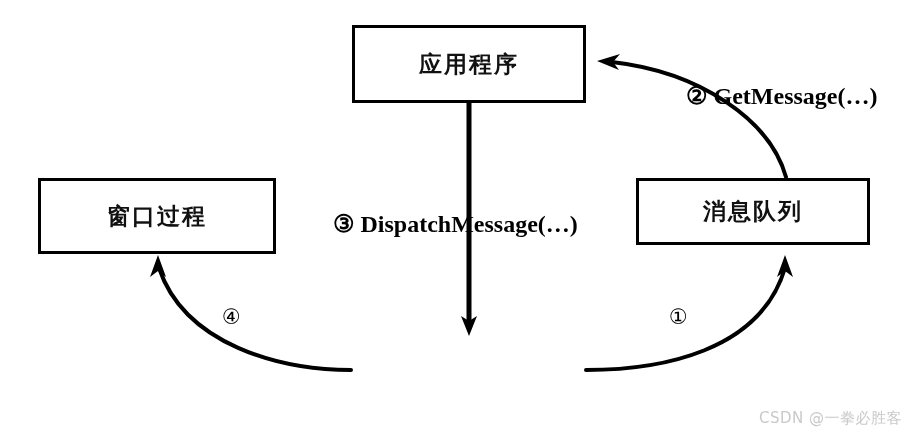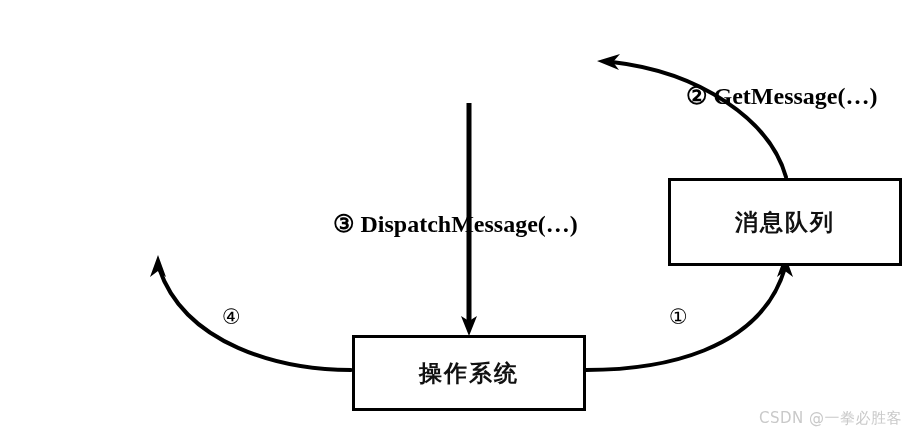--- a/index.html
+++ b/index.html
@@ -43,21 +43,21 @@
     font-family: "DejaVu Sans", "Liberation Sans", sans-serif;
     font-weight: 700;
     font-size: 23px;
     letter-spacing: 2px;
     color: #111111;
     white-space: nowrap;
     line-height: 1;
   }
   #node-application { left: 352px; top: 25px;  width: 234px; height: 78px; }
   #node-window-proc { left: 38px;  top: 178px; width: 238px; height: 76px; }
-  #node-message-queue { left: 668px; top: 178px; width: 234px; height: 88px; }
+  #node-message-queue { left: 636px; top: 178px; width: 234px; height: 67px; }
   #node-operating-system { left: 352px; top: 335px; width: 234px; height: 76px; }
 
   .edge-label {
     position: absolute;
     white-space: nowrap;
     color: #000000;
     font-family: "Liberation Serif", "DejaVu Serif", serif;
     line-height: 1;
   }
   .edge-label.api {
@@ -125,29 +125,32 @@
       <path d="M786 177 C 770 120, 700 72, 612 62" stroke="#000000" stroke-width="4" fill="none" stroke-linecap="round"></path>
       <path d="M597 61 L620 54 L613 62 L619 70 Z" fill="#000000"></path>
     </g>
 
     <g>
       <path d="M351 370 C 280 370, 185 345, 159 268" stroke="#000000" stroke-width="4" fill="none" stroke-linecap="round"></path>
       <path d="M158 255 L150 277 L158 271 L166 277 Z" fill="#000000"></path>
     </g>
   </svg>
 
+  <div class="node-box" id="node-application">
+    <span class="node-label">应用程序</span>
+  </div>
 
+  <div class="node-box" id="node-window-proc">
+    <span class="node-label">窗口过程</span>
+  </div>
 
   <div class="node-box" id="node-message-queue">
     <span class="node-label">消息队列</span>
   </div>
 
-  <div class="node-box" id="node-operating-system">
-    <span class="node-label">操作系统</span>
-  </div>
 
   <div class="edge-label api" id="label-getmessage">② GetMessage(…)</div>
 
   <div class="edge-label api" id="label-dispatchmessage">③ DispatchMessage(…)</div>
 
   <div class="edge-label marker" id="label-marker-1">①</div>
 
   <div class="edge-label marker" id="label-marker-4">④</div>
 
   <div id="watermark">CSDN @一拳必胜客</div>

